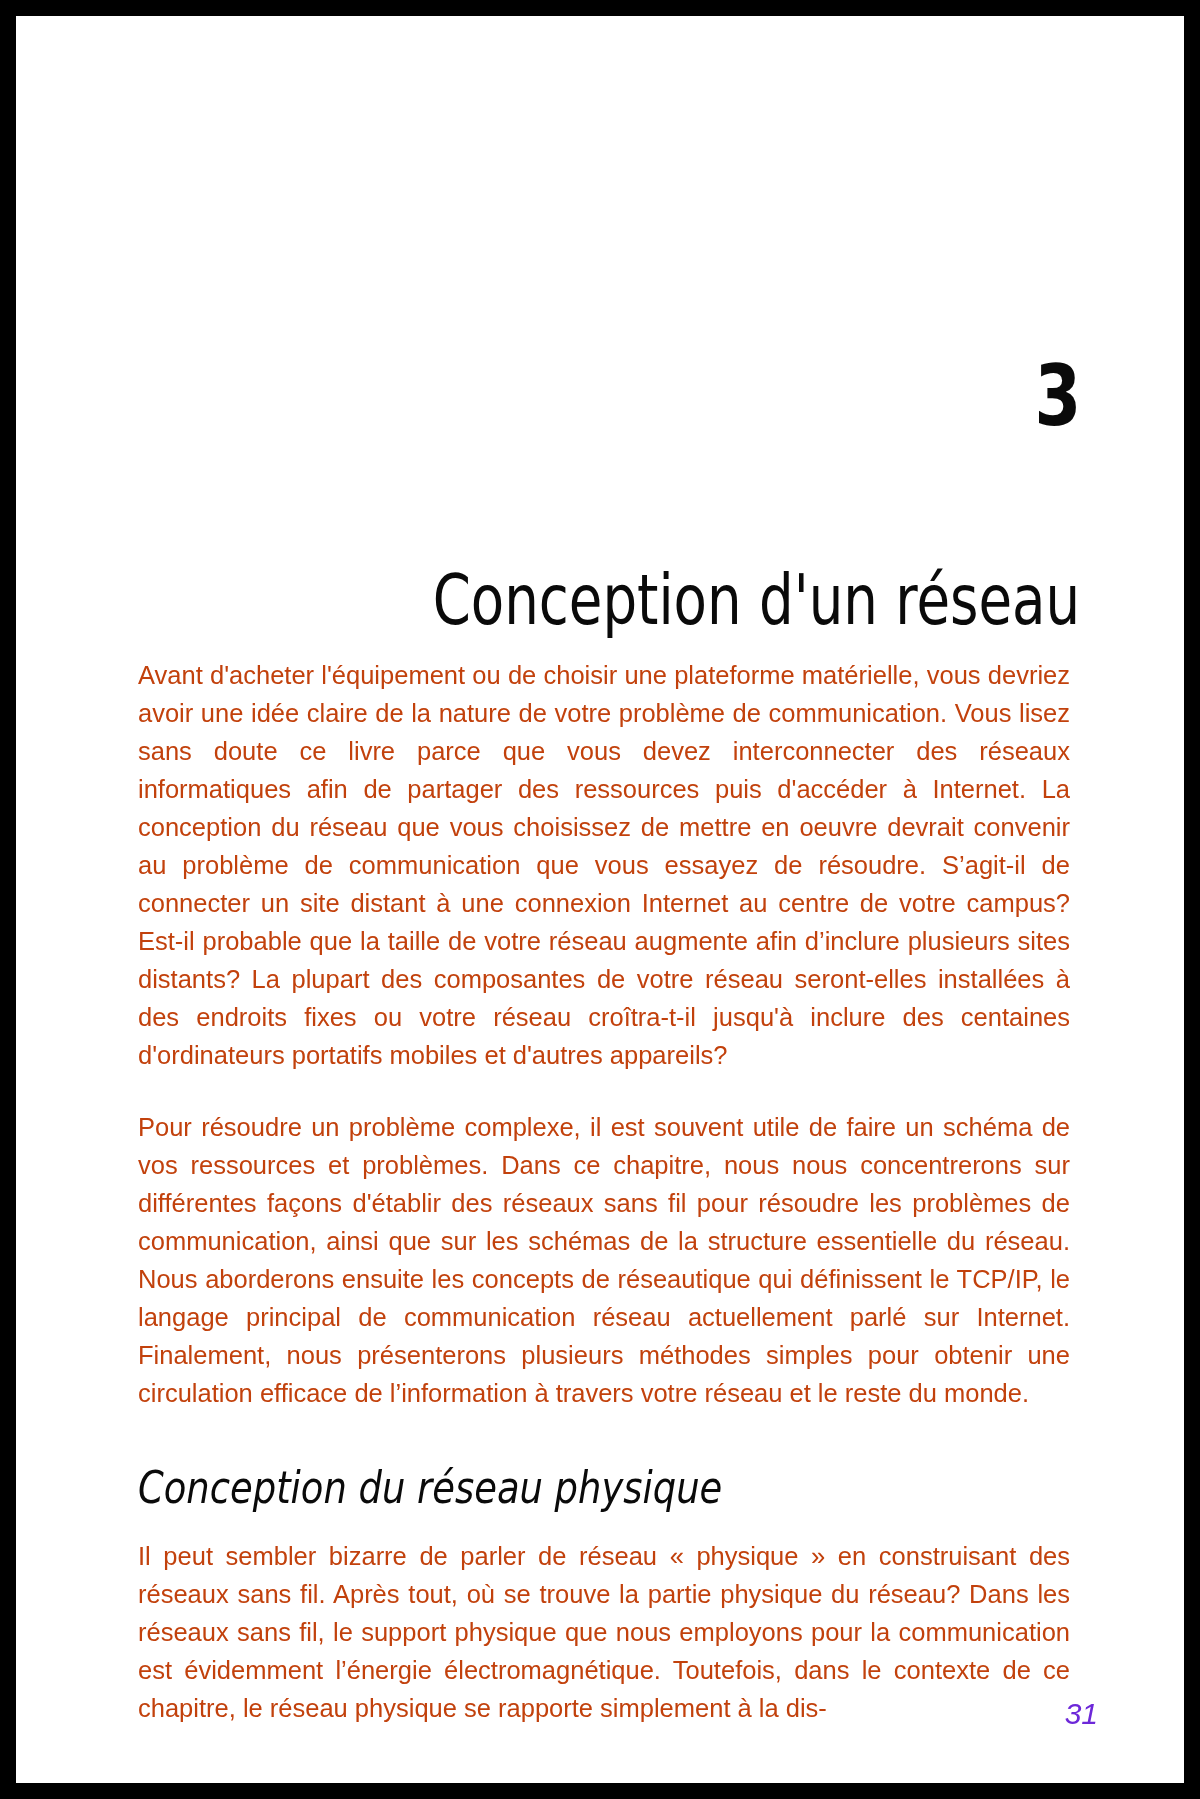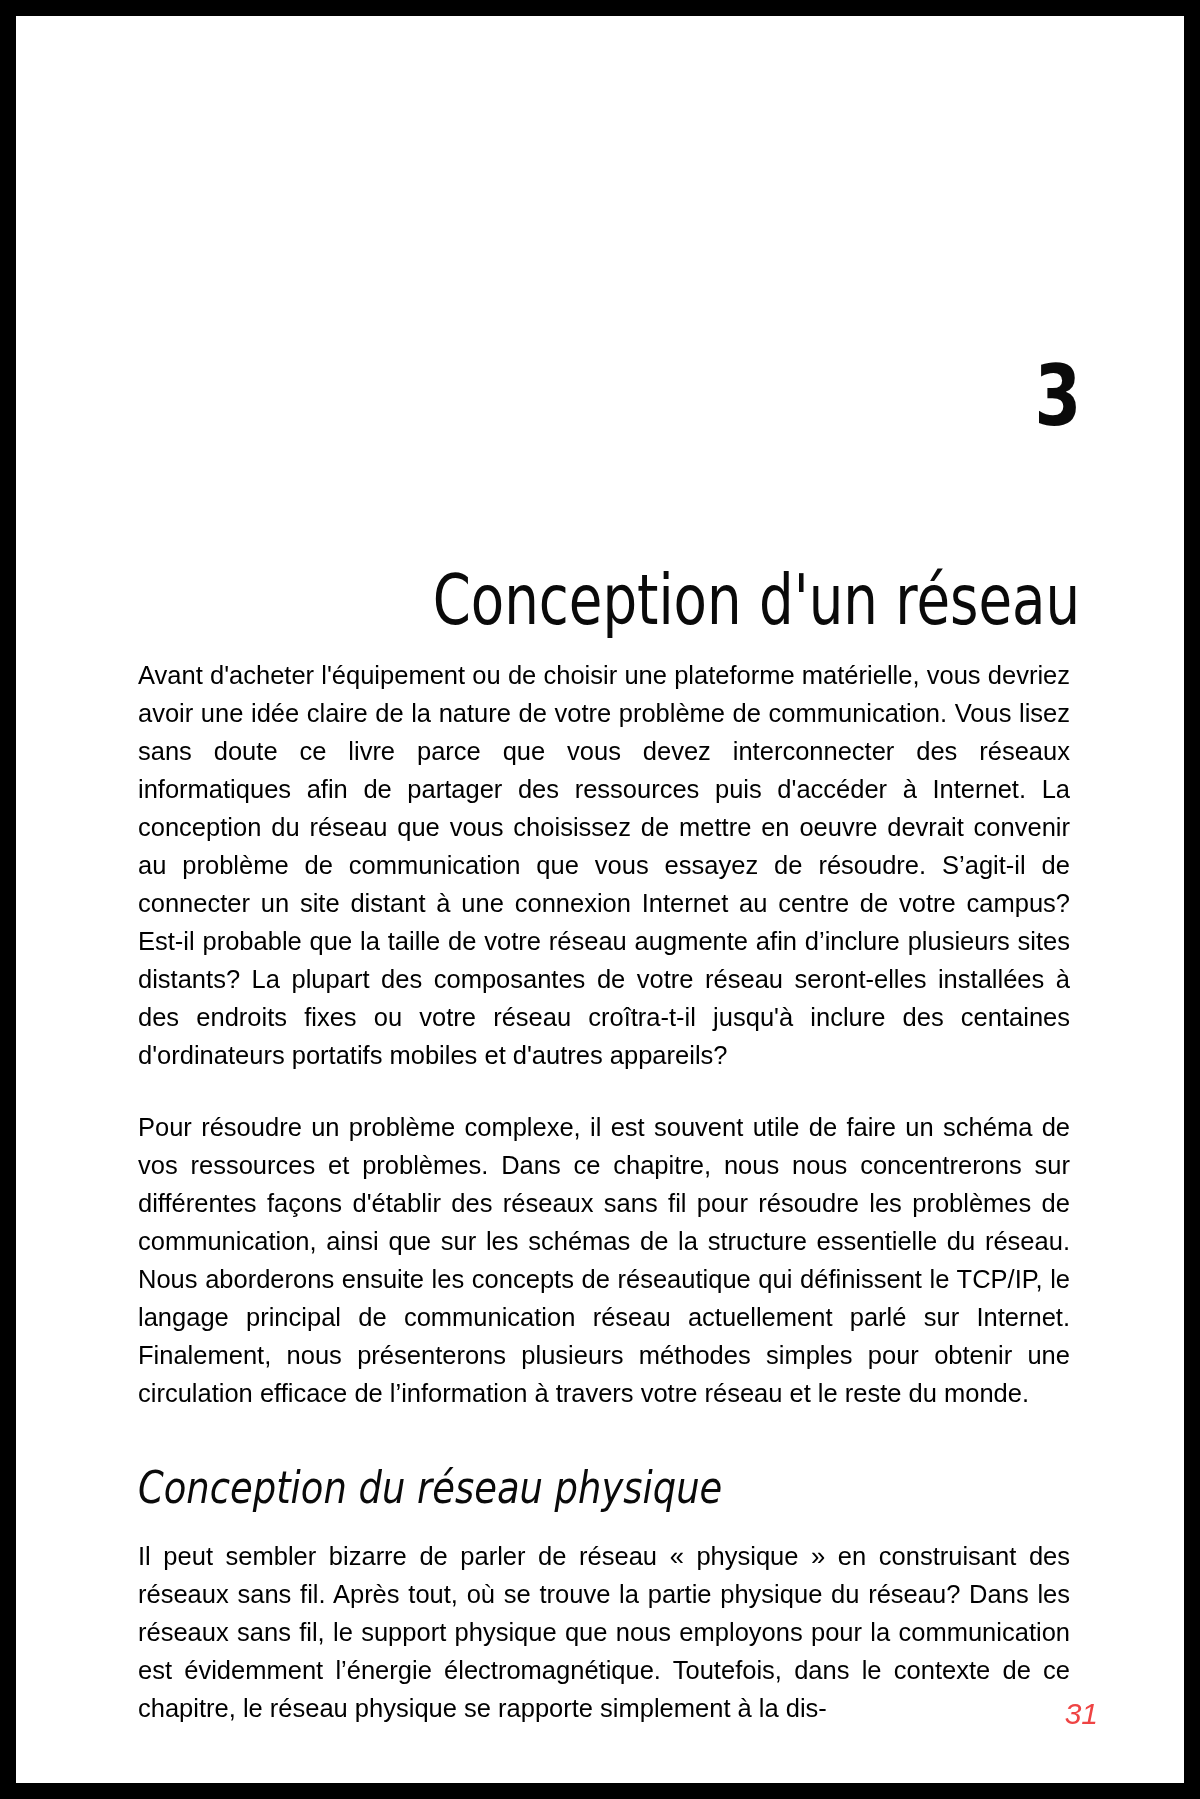--- a/index.html
+++ b/index.html
@@ -69,21 +69,21 @@
     left: 122px;
     top: 640px;
     width: 932px;
   }
 
   p.body-par {
     margin: 0 0 34px 0;
     font-size: 25.5px;
     line-height: 38px;
     text-align: justify;
-    color: #000000;
+    color: #c2410c;
     font-family: "Liberation Sans", sans-serif;
     -webkit-hyphens: none;
     hyphens: none;
     word-spacing: 0px;
   }
 
   p.body-par:last-of-type {
     margin-bottom: 7px;
   }
 
@@ -103,21 +103,21 @@
   }
 
   
   .page-number {
     position: absolute;
     right: 86px;
     bottom: 52px;
     font-size: 30px;
     font-style: italic;
     font-weight: normal;
-    color: #ef4444;
+    color: #6d28d9;
     font-family: "Liberation Sans", sans-serif;
   }
 </style>
 </head>
 <body>
 
 <div class="page-frame">
   <div class="page-sheet">
 
     <div class="chapter-number">3</div>

